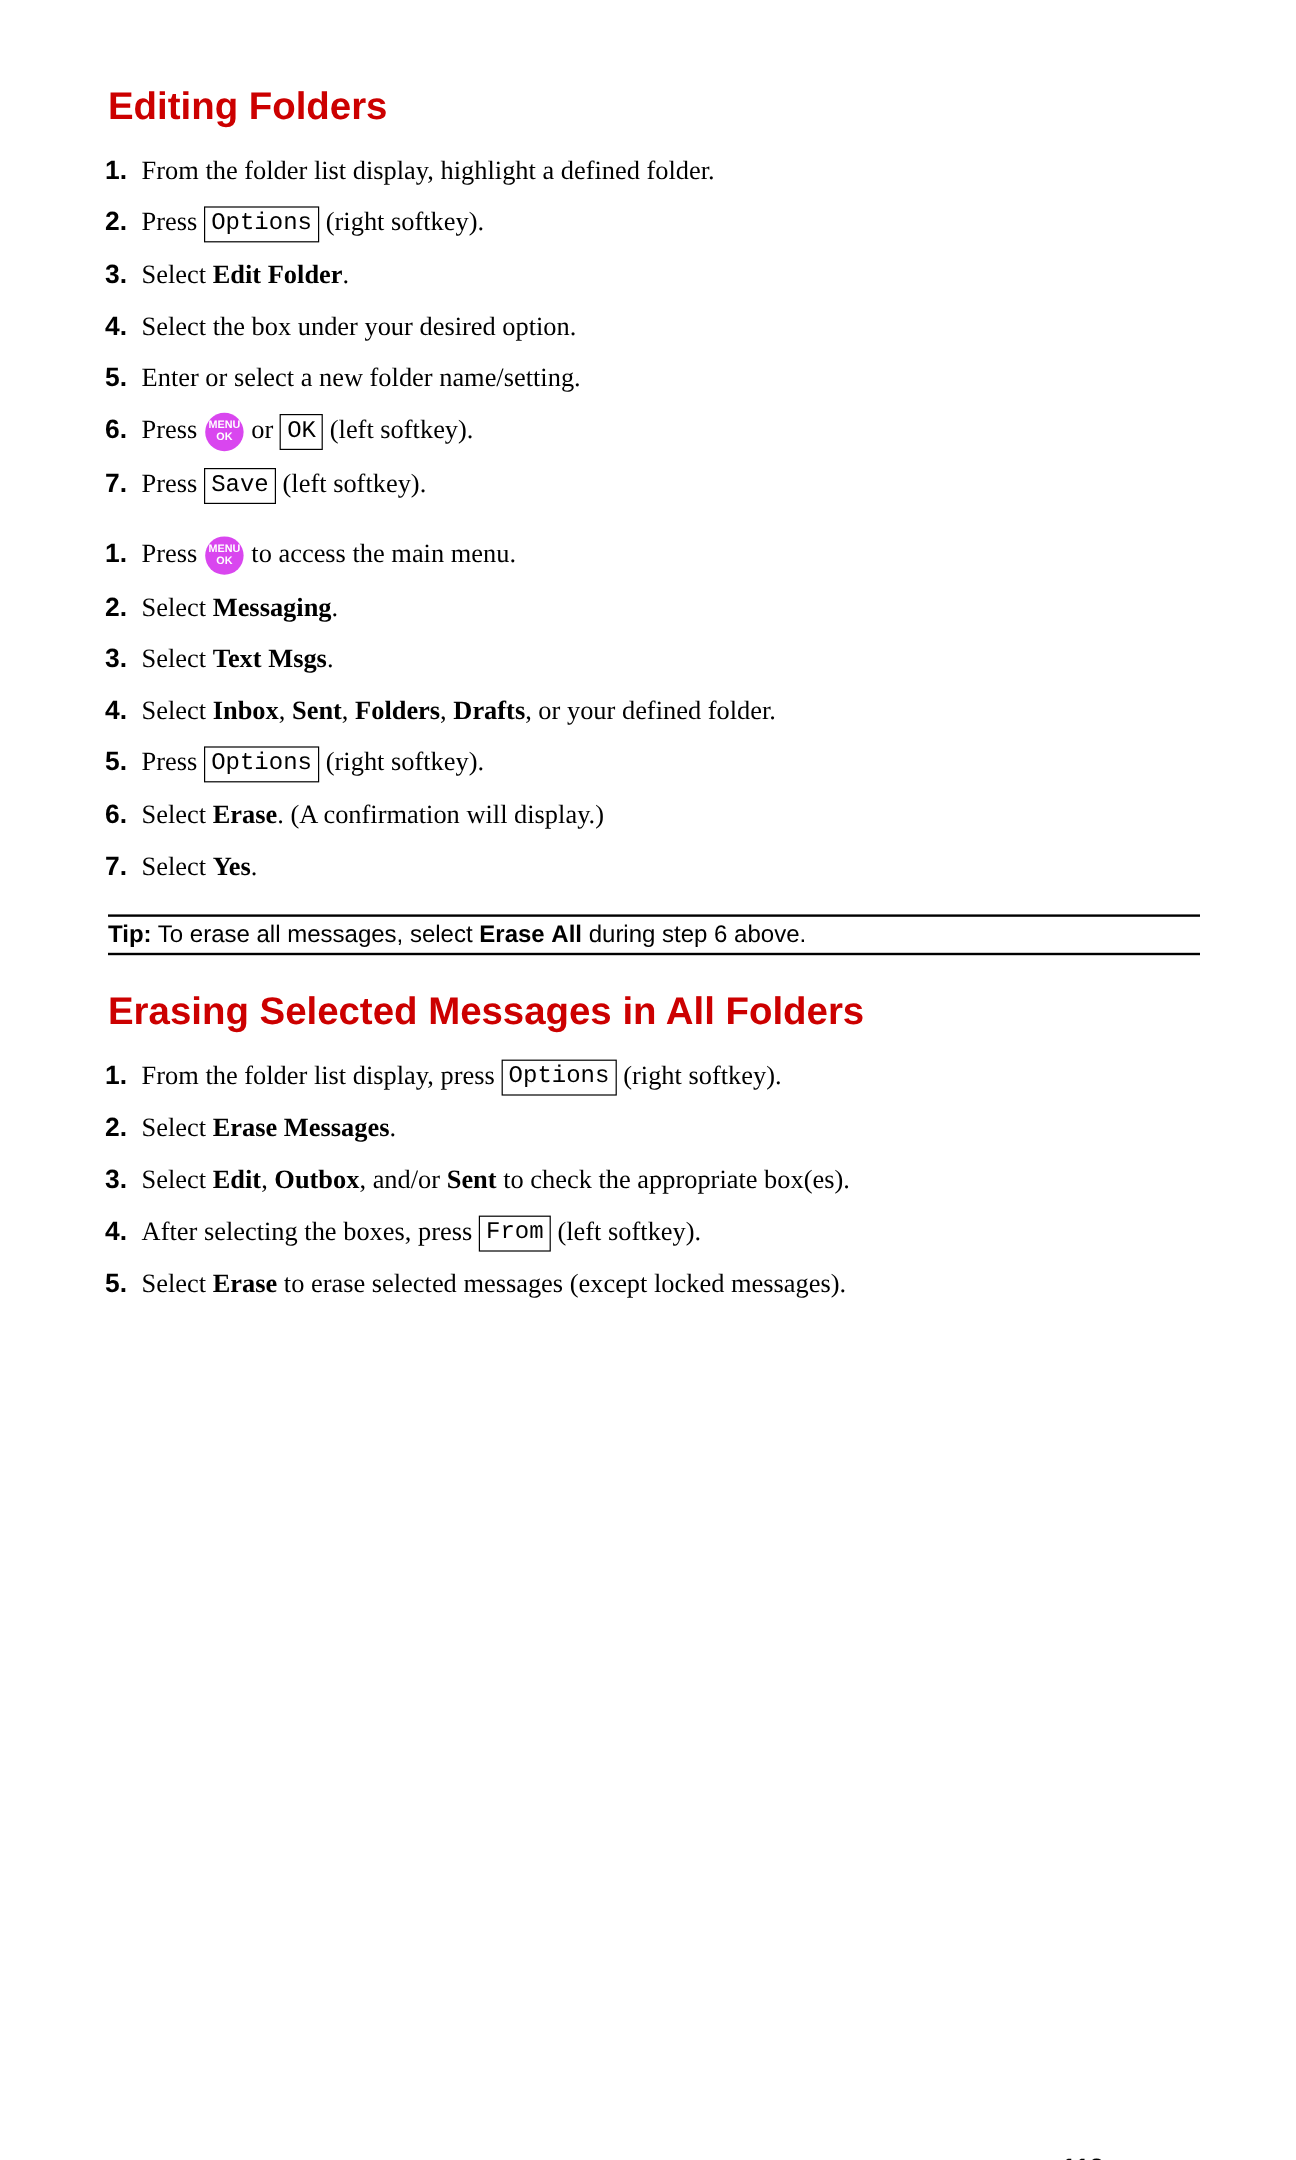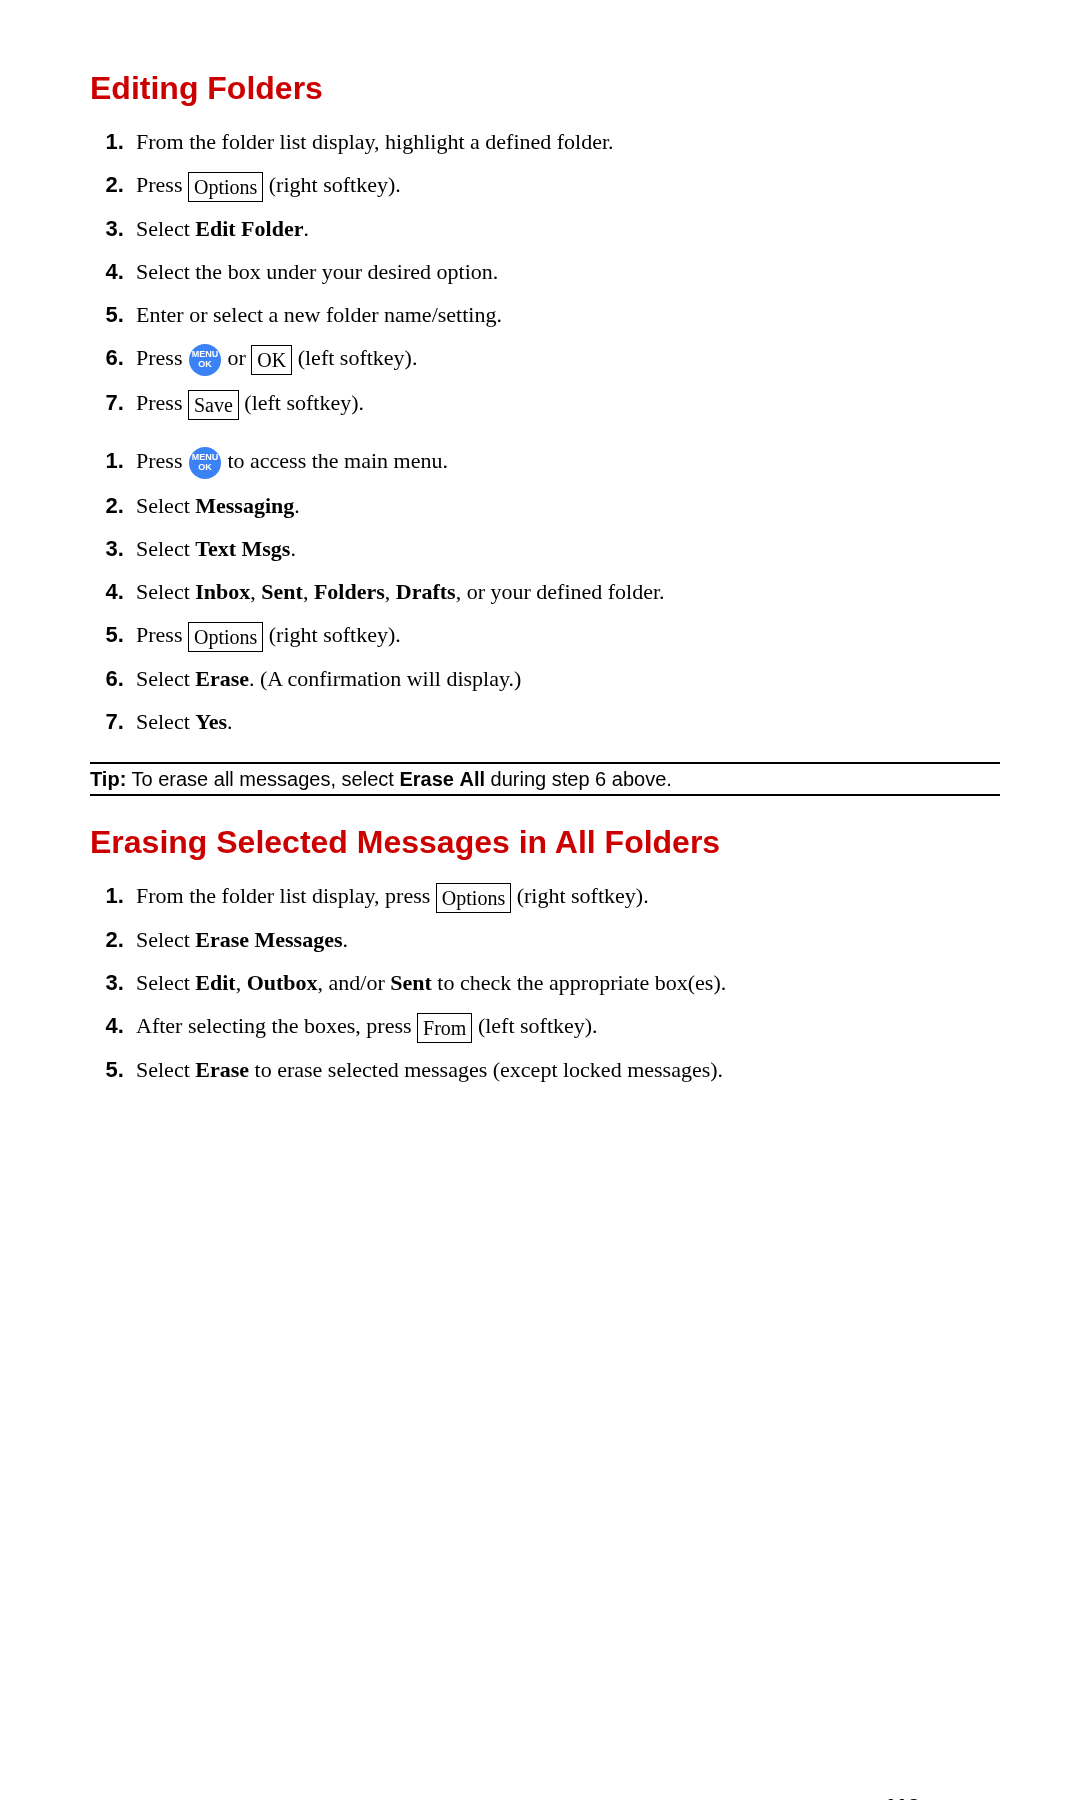--- a/index.html
+++ b/index.html
@@ -21,50 +21,50 @@
     .section-title {
       font-family: Arial, Helvetica, sans-serif;
       font-size: 32px;
       font-weight: 900;
       color: #cc0000;
       margin-bottom: 18px;
       margin-top: 10px;
     }
 
     ol {
-      margin-left: 40px;
+      margin-left: 22px;
       margin-bottom: 24px;
     }
 
     ol li {
       margin-bottom: 10px;
       line-height: 1.5;
       padding-left: 6px;
     }
 
     ol li::marker {
       font-weight: bold;
       font-family: Arial, Helvetica, sans-serif;
       font-size: 22px;
     }
 
     .kbd {
       display: inline-block;
       border: 1.5px solid #000;
       padding: 0px 5px;
-      font-family: Liberation Serif, serif;
+      font-family: Liberation Mono, monospace;
       font-size: 20px;
       font-weight: normal;
       line-height: 1.4;
       vertical-align: middle;
     }
 
     .menu-btn {
       display: inline-block;
-      background: #3b82f6;
+      background: #d946ef;
       color: #fff;
       border-radius: 50%;
       width: 32px;
       height: 32px;
       line-height: 32px;
       font-size: 11px;
       font-weight: bold;
       font-family: Arial, Helvetica, sans-serif;
       vertical-align: middle;
       margin: 0 1px;

